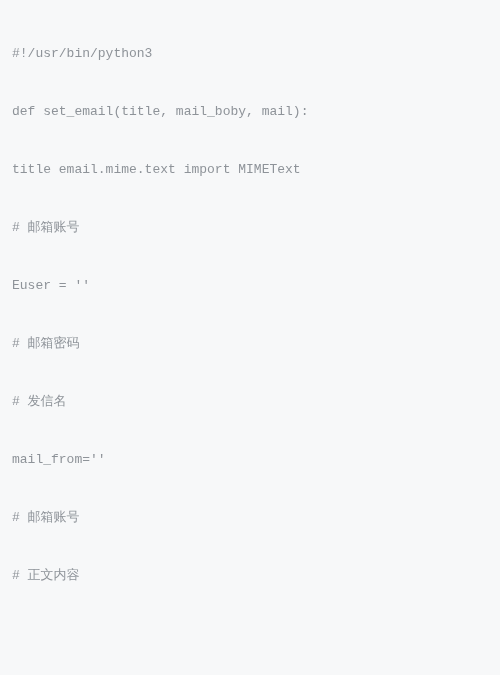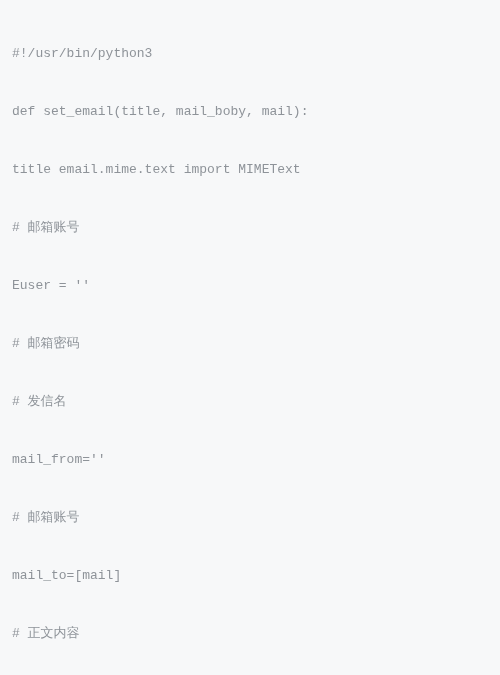--- a/index.html
+++ b/index.html
@@ -28,21 +28,20 @@
 <div class="code-block">
 <span class="code-line">#!/usr/bin/python3</span>
 <span class="code-line">def set_email(title, mail_boby, mail):</span>
 <span class="code-line">title email.mime.text import MIMEText</span>
 <span class="code-line"># 邮箱账号</span>
 <span class="code-line">Euser = ''</span>
 <span class="code-line"># 邮箱密码</span>
 <span class="code-line"># 发信名</span>
 <span class="code-line">mail_from=''</span>
 <span class="code-line"># 邮箱账号</span>
-<span class="code-line">mail_to=[mail]</span>
 <span class="code-line"># 正文内容</span>
 
 
 
 
 
 
 
 
 

